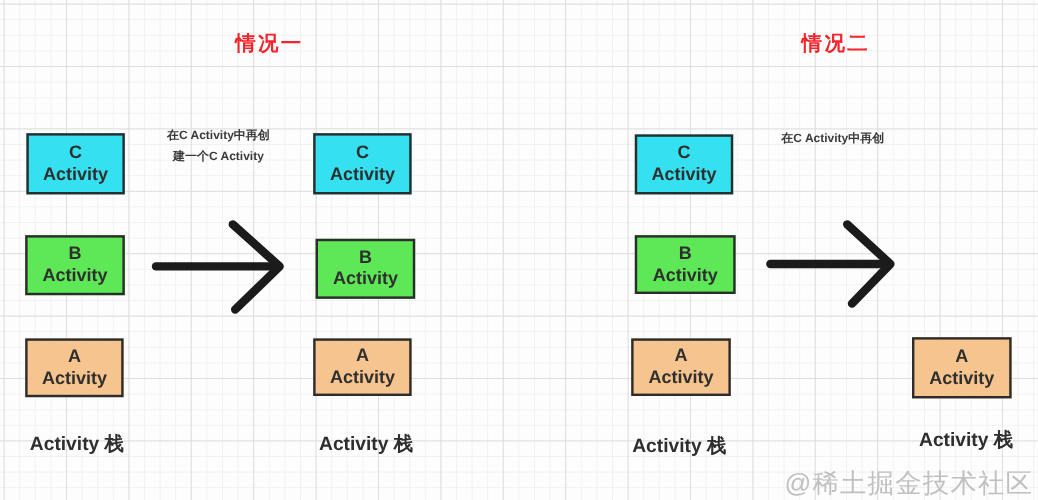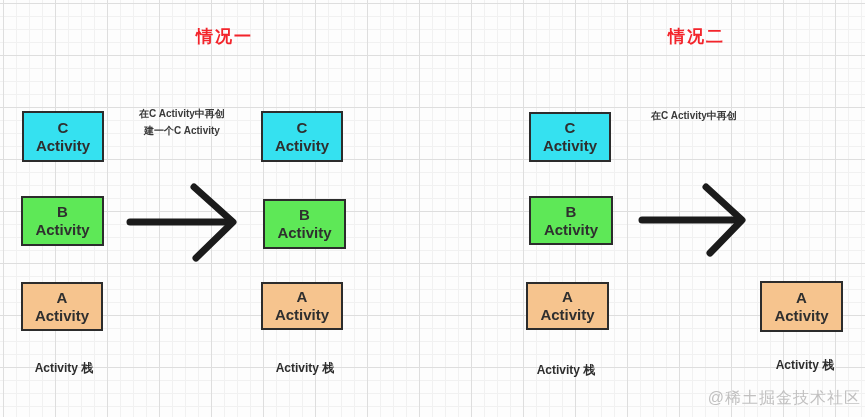--- a/index.html
+++ b/index.html
@@ -31,27 +31,27 @@
     position:absolute;box-sizing:border-box;
     border:2.5px solid #2c2c2c;
     display:flex;flex-direction:column;align-items:center;justify-content:center;
     font-size:15px;font-weight:bold;color:#2f2f2f;line-height:18px;text-align:center;
   }
   .box-c{background:#35e1f0;}
   .box-b{background:#5ee857;}
   .box-a{background:#f6c48e;}
   .caption{
     position:absolute;width:120px;text-align:center;
-    font-size:12px;font-weight:bold;color:#2e2e2e;white-space:nowrap;
+    font-size:16px;font-weight:bold;color:#2e2e2e;white-space:nowrap;
   }
   .arrow{position:absolute;}
   .arrow path{stroke:#1b1b1b;stroke-width:7;fill:none;stroke-linecap:round;stroke-linejoin:round;}
   .watermark{
     position:absolute;right:4px;top:388px;
-    font-size:16px;color:#c1c0c0;letter-spacing:1px;white-space:nowrap;
+    font-size:22px;color:#c1c0c0;letter-spacing:1px;white-space:nowrap;
   }
 </style>
 </head>
 <body>
 
 <div class="canvas">
 
   <div class="title" style="left:148px;top:25px;">情况一</div>
   <div class="title" style="left:620px;top:25px;">情况二</div>
 

